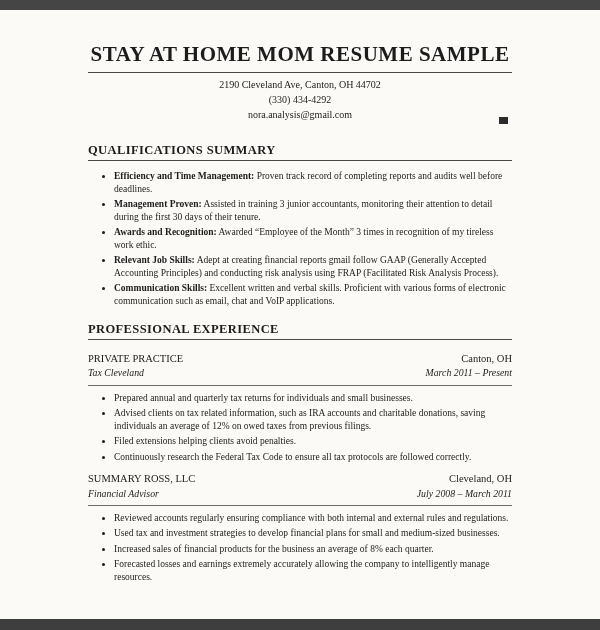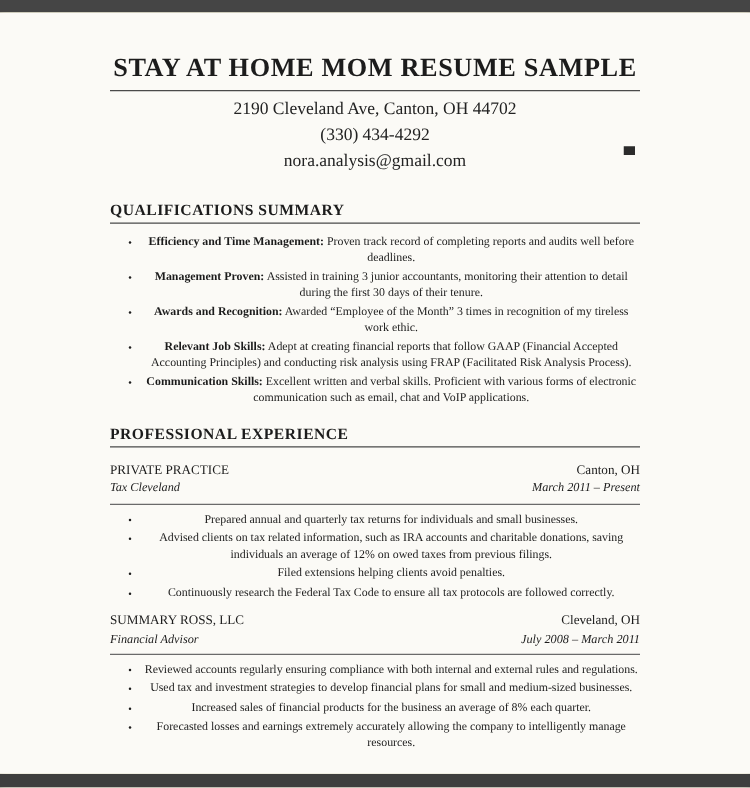--- a/index.html
+++ b/index.html
@@ -5,21 +5,21 @@
   * { box-sizing: border-box; margin: 0; padding: 0; }
   html, body {
     width: 600px; height: 630px;
     font-family: "Liberation Serif", serif;
     background: #e7e6e2;
     overflow: hidden;
   }
   .page {
     width: 600px; height: 630px;
     display: flex; flex-direction: column;
-    background: #fef9c3;
+    background: #6d28d9;
     box-shadow: inset 4px 0 6px -4px rgba(0,0,0,.35), inset -4px 0 6px -4px rgba(0,0,0,.35);
   }
   .scan-bar-top { height: 10px; background: #454545; flex: 0 0 auto; }
   .scan-bar-bottom { height: 11px; background: #3e3e3e; flex: 0 0 auto; }
   .sheet {
     flex: 1 1 auto;
     background: #fbfaf6;
     color: #1c1c1c;
     padding: 20px 88px 6px 88px;
     overflow: hidden;
@@ -31,21 +31,21 @@
     text-align: center;
     letter-spacing: .5px;
     margin-top: 12px;
   }
   .title-rule {
     border-top: 1px solid #4a4a4a;
     margin: 5px 0 4px 0;
   }
   .contact {
     text-align: center;
-    font-size: 14px;
+    font-size: 10px;
     line-height: 1.5;
     color: #222;
   }
   .scan-artifact {
     position: absolute;
     top: 107px; right: 92px;
     width: 9px; height: 7px;
     background: #2b2b2b;
   }
   h2.section-heading {
@@ -55,21 +55,20 @@
     border-bottom: 1px solid #4a4a4a;
     padding-bottom: 2px;
   }
   .qual h2.section-heading { margin-top: 21px; margin-bottom: 9px; }
   .exp  h2.section-heading { margin-top: 15px; margin-bottom: 12px; }
   ul.bullets {
     list-style: disc;
     padding-left: 26px;
     font-size: 9.5px;
     line-height: 1.32;
-    text-align: center;
   }
   ul.bullets li { margin-bottom: 3px; }
   ul.bullets li b { font-weight: bold; }
   .job { margin-bottom: 9px; }
   .job-row {
     display: flex;
     justify-content: space-between;
     font-size: 10.5px;
     line-height: 1.35;
   }
@@ -109,21 +108,21 @@
         <li>
           <b>Management Proven:</b>
           <span>Assisted in training 3 junior accountants, monitoring their attention to detail during the first 30 days of their tenure.</span>
         </li>
         <li>
           <b>Awards and Recognition:</b>
           <span>Awarded “Employee of the Month” 3 times in recognition of my tireless work ethic.</span>
         </li>
         <li>
           <b>Relevant Job Skills:</b>
-          <span>Adept at creating financial reports that follow GAAP (Financial Accepted Accounting Principles) and conducting risk analysis using FRAP (Facilitated Risk Analysis Process).</span>
+          <span>Adept at creating financial reports gmail follow GAAP (Generally Accepted Accounting Principles) and conducting risk analysis using FRAP (Facilitated Risk Analysis Process).</span>
         </li>
         <li>
           <b>Communication Skills:</b>
           <span>Excellent written and verbal skills. Proficient with various forms of electronic communication such as email, chat and VoIP applications.</span>
         </li>
       </ul>
     </section>
 
     <section class="exp">
       <h2 class="section-heading">PROFESSIONAL EXPERIENCE</h2>

